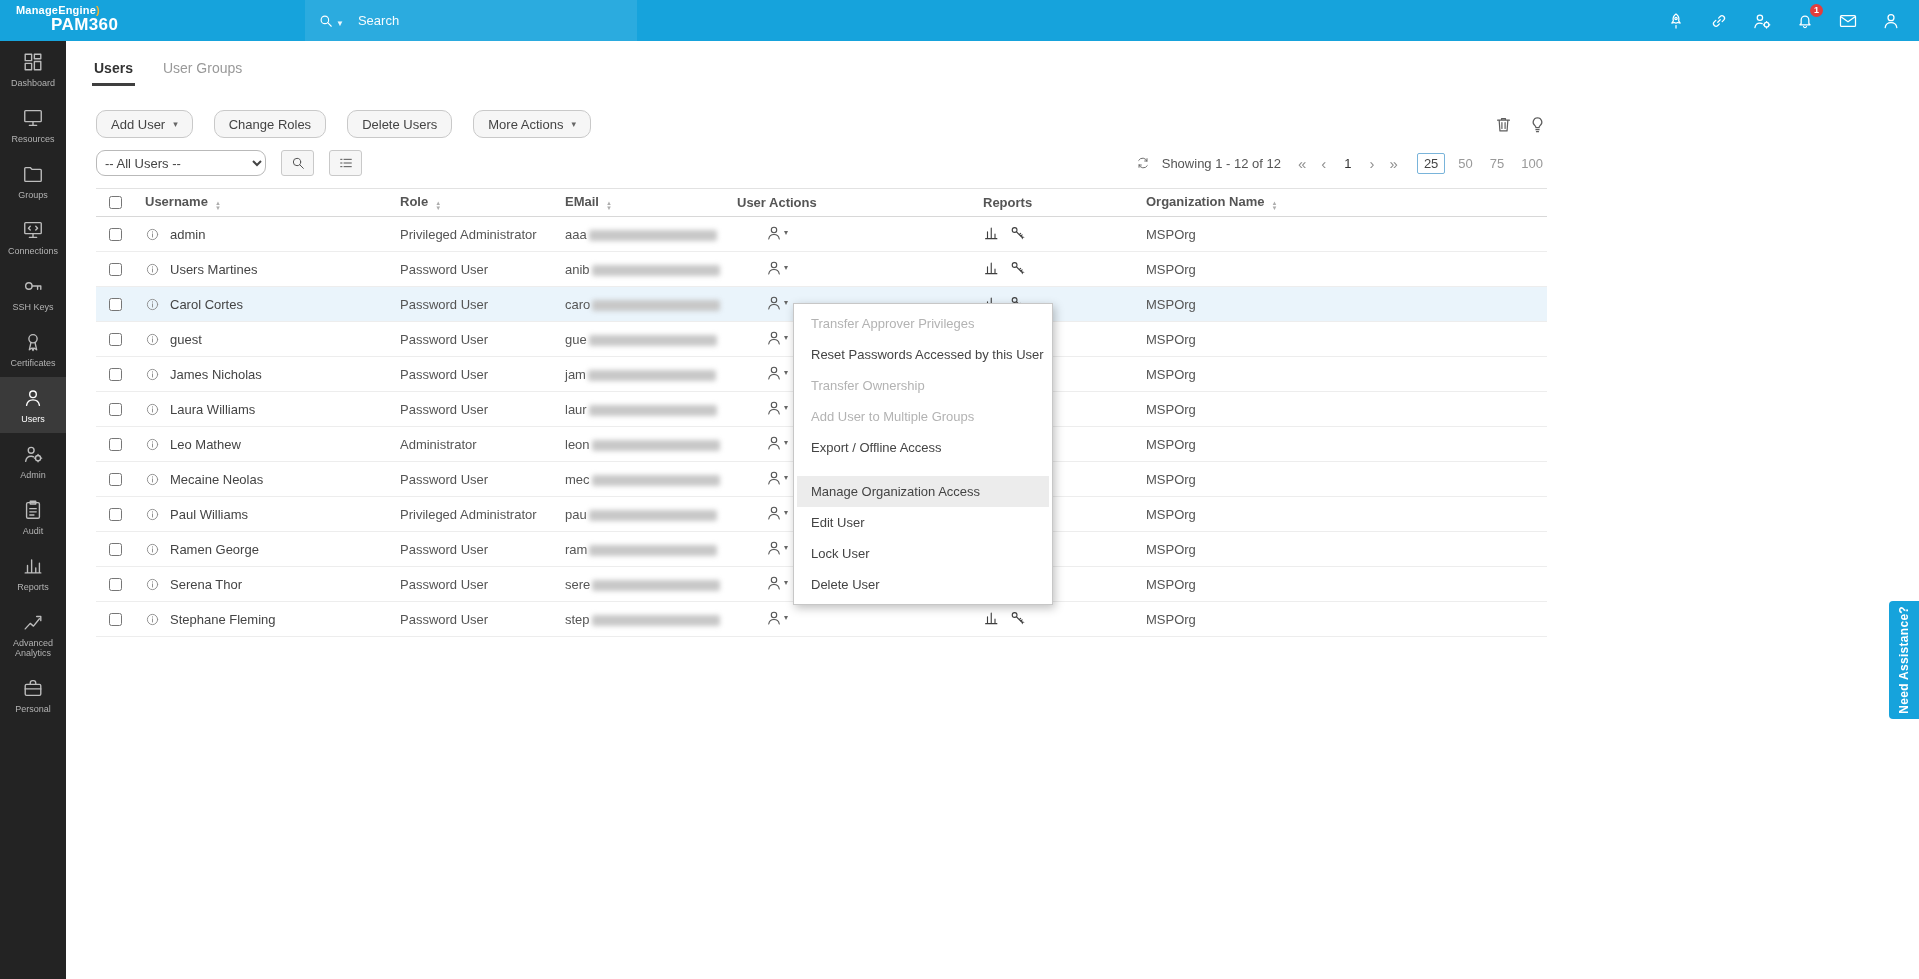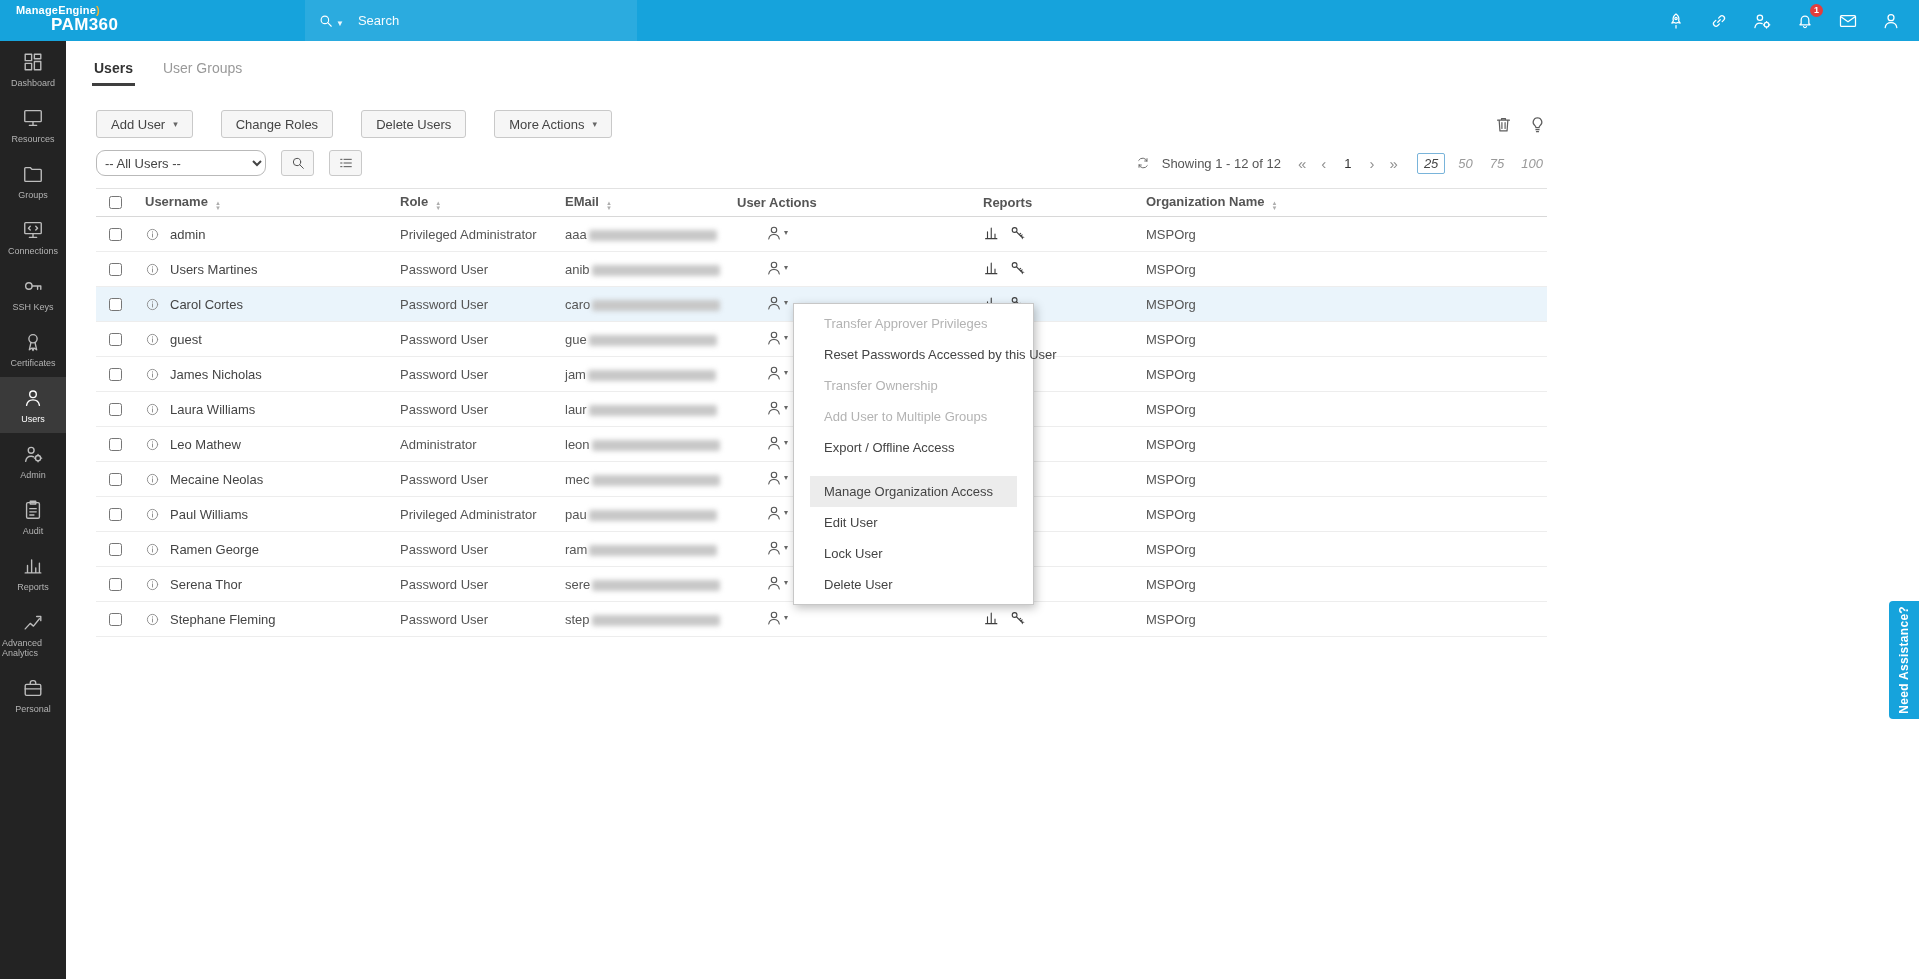--- a/index.html
+++ b/index.html
@@ -35,56 +35,56 @@
   .badge { position:absolute; top:-7px; right:-8px; background:#e23d3d; color:#fff;
            font-size:9px; min-width:13px; height:13px; border-radius:7px; padding:0 3px;
            display:flex; align-items:center; justify-content:center; font-weight:bold; }
 
   
   .sidebar { position:absolute; top:41px; left:0; width:66px; height:938px;
              background:#232323; z-index:10; }
   .side-item { display:flex; flex-direction:column; align-items:center; gap:5px;
                padding:10px 2px 9px; color:#bdbdbd; cursor:pointer; }
   .side-item .side-icon { width:22px; height:22px; }
-  .side-label { font-size:9px; line-height:10px; color:#b3b3b3; }
+  .side-label { font-size:9px; line-height:10px; text-align:center; color:#b3b3b3; }
   .side-item.active { background:#3a3a3a; color:#ffffff; }
   .side-item.active .side-label { color:#ffffff; }
 
   
   .main { position:absolute; top:41px; left:66px; width:1853px; height:938px; background:#fff; }
   .content { width:1451px; margin-left:30px; }
 
   .tabs { display:flex; gap:26px; margin:13px 0 0 -4px; }
   .tab { font-size:14px; color:#999; padding:6px 2px 7px; cursor:pointer; }
   .tab.active { color:#333; font-weight:bold; border-bottom:3px solid #3f3f3f; }
 
   .toolbar { margin-top:24px; display:flex; align-items:center; }
   .btn { height:28px; padding:0 14px; background:#f6f6f6; border:1px solid #c9c9c9;
-         border-radius:3px; font-size:13px; color:#444; display:flex; align-items:center;
-         gap:8px; margin-right:28px; cursor:pointer; font-family:"Liberation Sans",sans-serif; }
+         border-radius:10px; font-size:13px; color:#444; display:flex; align-items:center;
+         gap:8px; margin-right:21px; cursor:pointer; font-family:"Liberation Sans",sans-serif; }
   .caret { font-size:9px; color:#666; }
   .caret.sm { font-size:8px; margin-left:1px; }
   .toolbar-right { margin-left:auto; display:flex; align-items:center; gap:15px; color:#5d5d5d; }
   .tool-icon { width:19px; height:19px; cursor:pointer; }
 
   .filterbar { margin-top:12px; display:flex; align-items:center; }
   .filter-select { width:170px; height:26px; border:1px solid #b9b9b9; border-radius:9px;
                    font-size:13px; color:#444; padding:0 4px; background:#fff;
                    font-family:"Liberation Sans",sans-serif; }
   .icon-btn { width:33px; height:26px; border:1px solid #c9c9c9; background:#f6f6f6;
               border-radius:3px; display:flex; align-items:center; justify-content:center;
               color:#555; margin-left:15px; cursor:pointer; }
   .icon-btn .icon { width:16px; height:16px; }
   .filter-right { margin-left:auto; display:flex; align-items:center; gap:11px;
                   font-size:13px; color:#555; }
   .refresh { width:16px; height:16px; color:#6f6f6f; cursor:pointer; }
   .showing { color:#555; margin-right:4px; }
   .pager { color:#8f8f8f; font-size:15px; cursor:pointer; padding:0 2px; }
   .cur-page { color:#333; padding:0 5px; }
-  .page-size { color:#999; cursor:pointer; padding:2px 4px;font-style:italic; }
+  .page-size { color:#999; cursor:pointer; padding:2px 4px; }
   .page-size.selected { border:1px solid #79b4da; border-radius:2px; color:#444;
                         padding:2px 6px; background:#fff; }
 
   
   table { border-collapse:collapse; width:100%; margin-top:12px; font-size:13px;
           table-layout:fixed; }
   thead tr { border-top:1px solid #e2e2e2; border-bottom:1px solid #d8d8d8; height:28px; }
   th { text-align:left; color:#555; font-weight:bold; padding:0 8px 0 0; }
   th:first-child, td:first-child { padding-left:9px; }
   tbody tr { height:35px; border-bottom:1px solid #ededed; }
@@ -95,23 +95,23 @@
   .email-blur { display:inline-block; width:128px; height:11px; background:#c7c7c7;
                 border-radius:2px; filter:blur(2.6px); vertical-align:middle; margin-left:2px; }
   .ua-btn { display:inline-flex; align-items:center; margin-left:28px; color:#555; cursor:pointer; }
   .ua-btn .icon { width:18px; height:18px; }
   .rep-icons { display:inline-flex; align-items:center; gap:8px; color:#3f3f3f; }
   .rep-icons .rep { width:18px; height:18px; cursor:pointer; }
   .sort { display:inline-flex; flex-direction:column; margin-left:7px; vertical-align:1px; cursor:pointer; }
   .sort i { font-style:normal; font-size:6px; line-height:5px; color:#adadad; }
 
   
-  .context-menu { position:absolute; left:793px; top:303px; width:241px; background:#fff;
+  .context-menu { position:absolute; left:793px; top:303px; width:260px; background:#fff;
                   border:1px solid #c7c7c7; box-shadow:2px 3px 9px rgba(0,0,0,.25);
-                  padding:4px 16px; z-index:40; }
+                  padding:4px 3px; z-index:40; }
   .menu-item { height:31px; line-height:31px; padding-left:14px; font-size:13px;
                color:#444; cursor:pointer; white-space:nowrap; }
   .menu-item.disabled { color:#b3b3b3; cursor:default; }
   .menu-item.hovered { background:#ececec;margin-top:13px; }
 
   
   .need-assist { position:absolute; right:0; top:601px; width:30px; height:118px;
                  background:#16a3dc; color:#fff; border-radius:4px 0 0 4px;
                  display:flex; align-items:center; justify-content:center; cursor:pointer;
                  z-index:30; }

